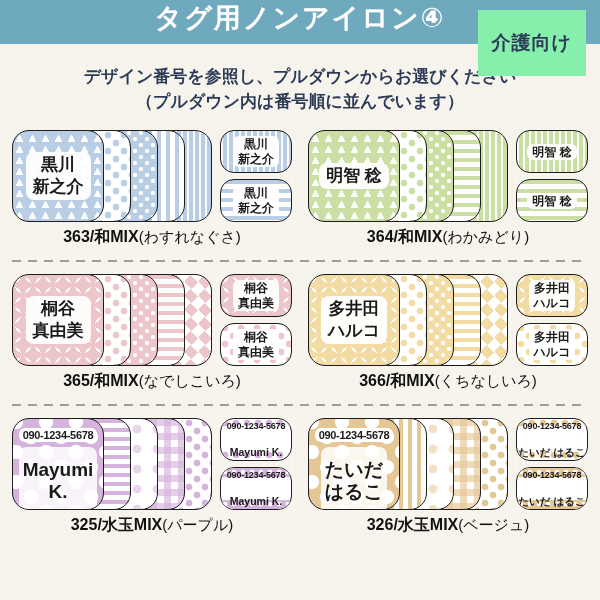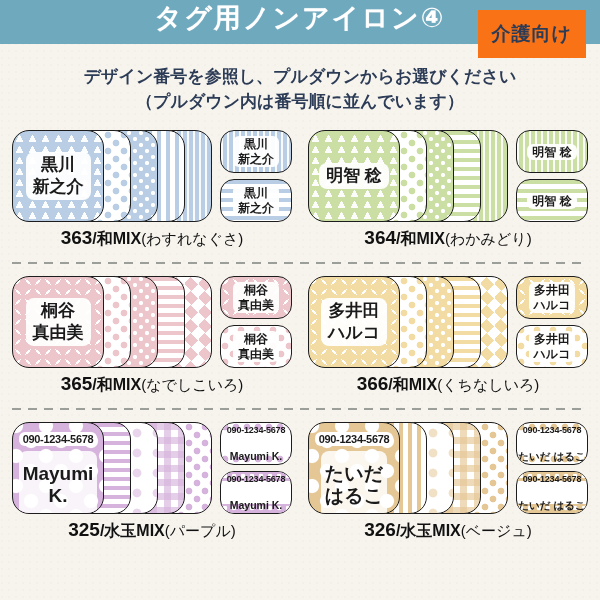--- a/index.html
+++ b/index.html
@@ -7,21 +7,21 @@
     width:600px;height:600px;overflow:hidden;
     background-color:#F7F4EE;
     background-image:radial-gradient(circle at 30% 30%, rgba(0,0,0,.015) 1px, transparent 1.2px);
     background-size:7px 7px;
     font-family:"Liberation Sans","DejaVu Sans",sans-serif;
     color:#1a1a1a;
   }
   
   .header{height:44px;background:#6FA9BE;position:relative;display:flex;justify-content:center;}
   .header-title{color:#ffffff;font-size:27px;font-weight:bold;letter-spacing:2px;text-shadow:0 0 1px rgba(255,255,255,.4);}
-  .badge{position:absolute;right:14px;top:10px;height:32px;background:#f97316;color:#2D3C56;font-size:19px;font-weight:bold;display:flex;align-items:center;padding:8px 14px;letter-spacing:1px;}
+  .badge{position:absolute;right:14px;top:10px;height:32px;background:#86efac;color:#2D3C56;font-size:19px;font-weight:bold;display:flex;align-items:center;padding:17px 14px;letter-spacing:1px;}
   
   .instructions{margin-top:21px;text-align:center;color:#2D3C56;font-weight:bold;font-size:17px;line-height:1.45;}
   
   .rows{margin-top:16px;}
   .row{display:flex;justify-content:space-between;padding:0 12px;}
   .group{width:280px;}
   .tagrow{display:flex;gap:8px;}
   .stack{position:relative;width:200px;height:92px;}
   .card{position:absolute;top:0;width:92px;height:92px;border:1.6px solid #1d1d1d;border-radius:17px;background-color:#fff;box-sizing:border-box;}
   .c0{left:0;z-index:5}.c1{left:27px;z-index:4}.c2{left:54px;z-index:3}.c3{left:81px;z-index:2}.c4{left:108px;z-index:1}
@@ -36,21 +36,21 @@
   .mini-label{background:rgba(255,255,255,.93);border-radius:6px;padding:1px 5px;font-size:12px;font-weight:bold;line-height:1.2;text-align:center;white-space:pre-line;position:relative;z-index:2;}
   .mini-label.bare{background:transparent;padding:0;}
   .mini-phone{font-size:9px;letter-spacing:-.2px;font-weight:bold;}
   .mini-name{font-size:10.5px;font-weight:bold;line-height:1.2;}
   .band{position:absolute;left:0;right:0;height:9px;z-index:1;}
   .band.top{top:0}.band.bottom{bottom:0}
   .band.faint{background-image:radial-gradient(circle at 4px 4px, var(--c) 3px, transparent 3.7px);background-size:11px 9px;}
   .band.solid{background-color:var(--c);background-image:radial-gradient(circle at 4px 4px, #fff 2px, transparent 2.6px);background-size:9px 9px;}
   
   .caption{margin-top:5px;text-align:center;color:#111;}
-  .cap-num{font-weight:700;font-size:19px;}
+  .cap-num{font-weight:700;font-size:16px;}
   .cap-type{font-weight:700;font-size:16px;}
   .cap-color{font-weight:500;font-size:15px;}
   
   .sep{height:2px;margin:12px 12px;background-image:repeating-linear-gradient(90deg,#9b9e99 0 9px,transparent 9px 16px);}
   
   .pat-uroko{background-color:var(--c);background-image:conic-gradient(from 150deg at 50% 33%, rgba(255,255,255,.95) 0 60deg, transparent 0);background-size:13px 11px;}
   .pat-dots{background-color:#fff;background-image:radial-gradient(circle, var(--c) 3px, transparent 3.7px),radial-gradient(circle, var(--c) 3px, transparent 3.7px);background-size:16px 16px;background-position:4px 4px,12px 12px;}
   .pat-sdots{background-color:var(--c);background-image:radial-gradient(circle, #fff 1.8px, transparent 2.4px),radial-gradient(circle, #fff 1.8px, transparent 2.4px);background-size:12px 12px;background-position:2px 2px,8px 8px;}
   .pat-vstripes{background-color:#fff;background-image:repeating-linear-gradient(90deg, var(--c) 0 4px, transparent 4px 9px);}
   .pat-hstripes{background-color:#fff;background-image:repeating-linear-gradient(180deg, var(--c) 0 4px, transparent 4px 9px);}

